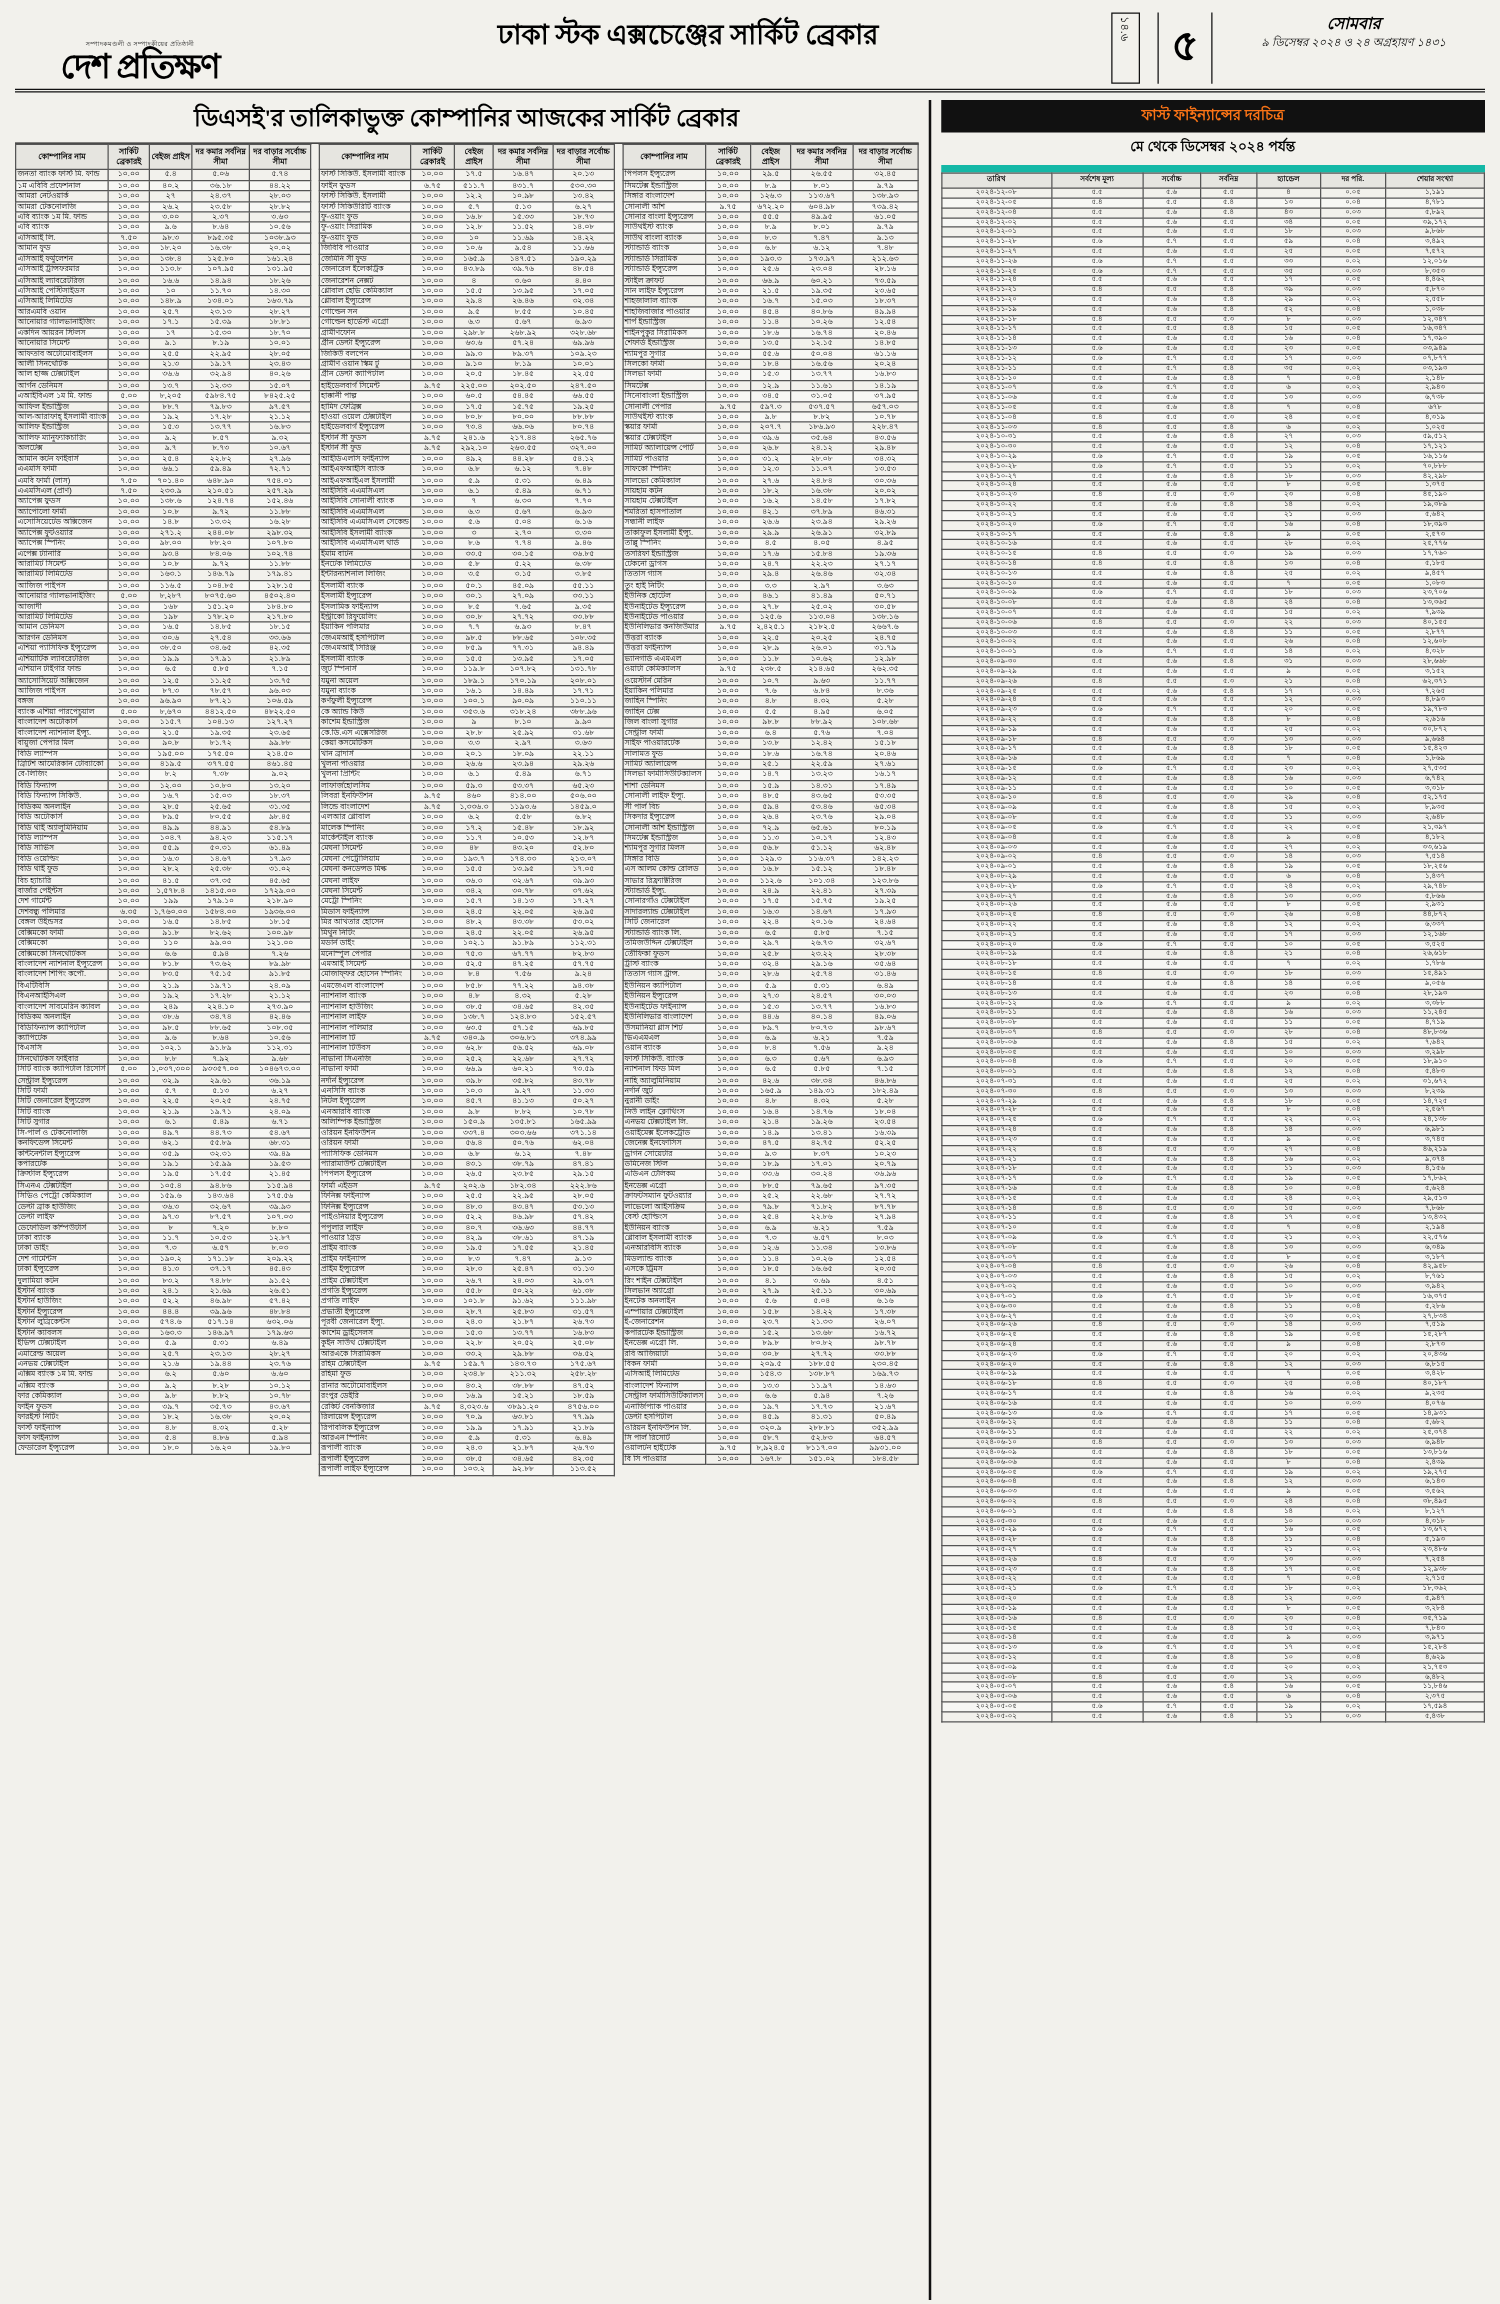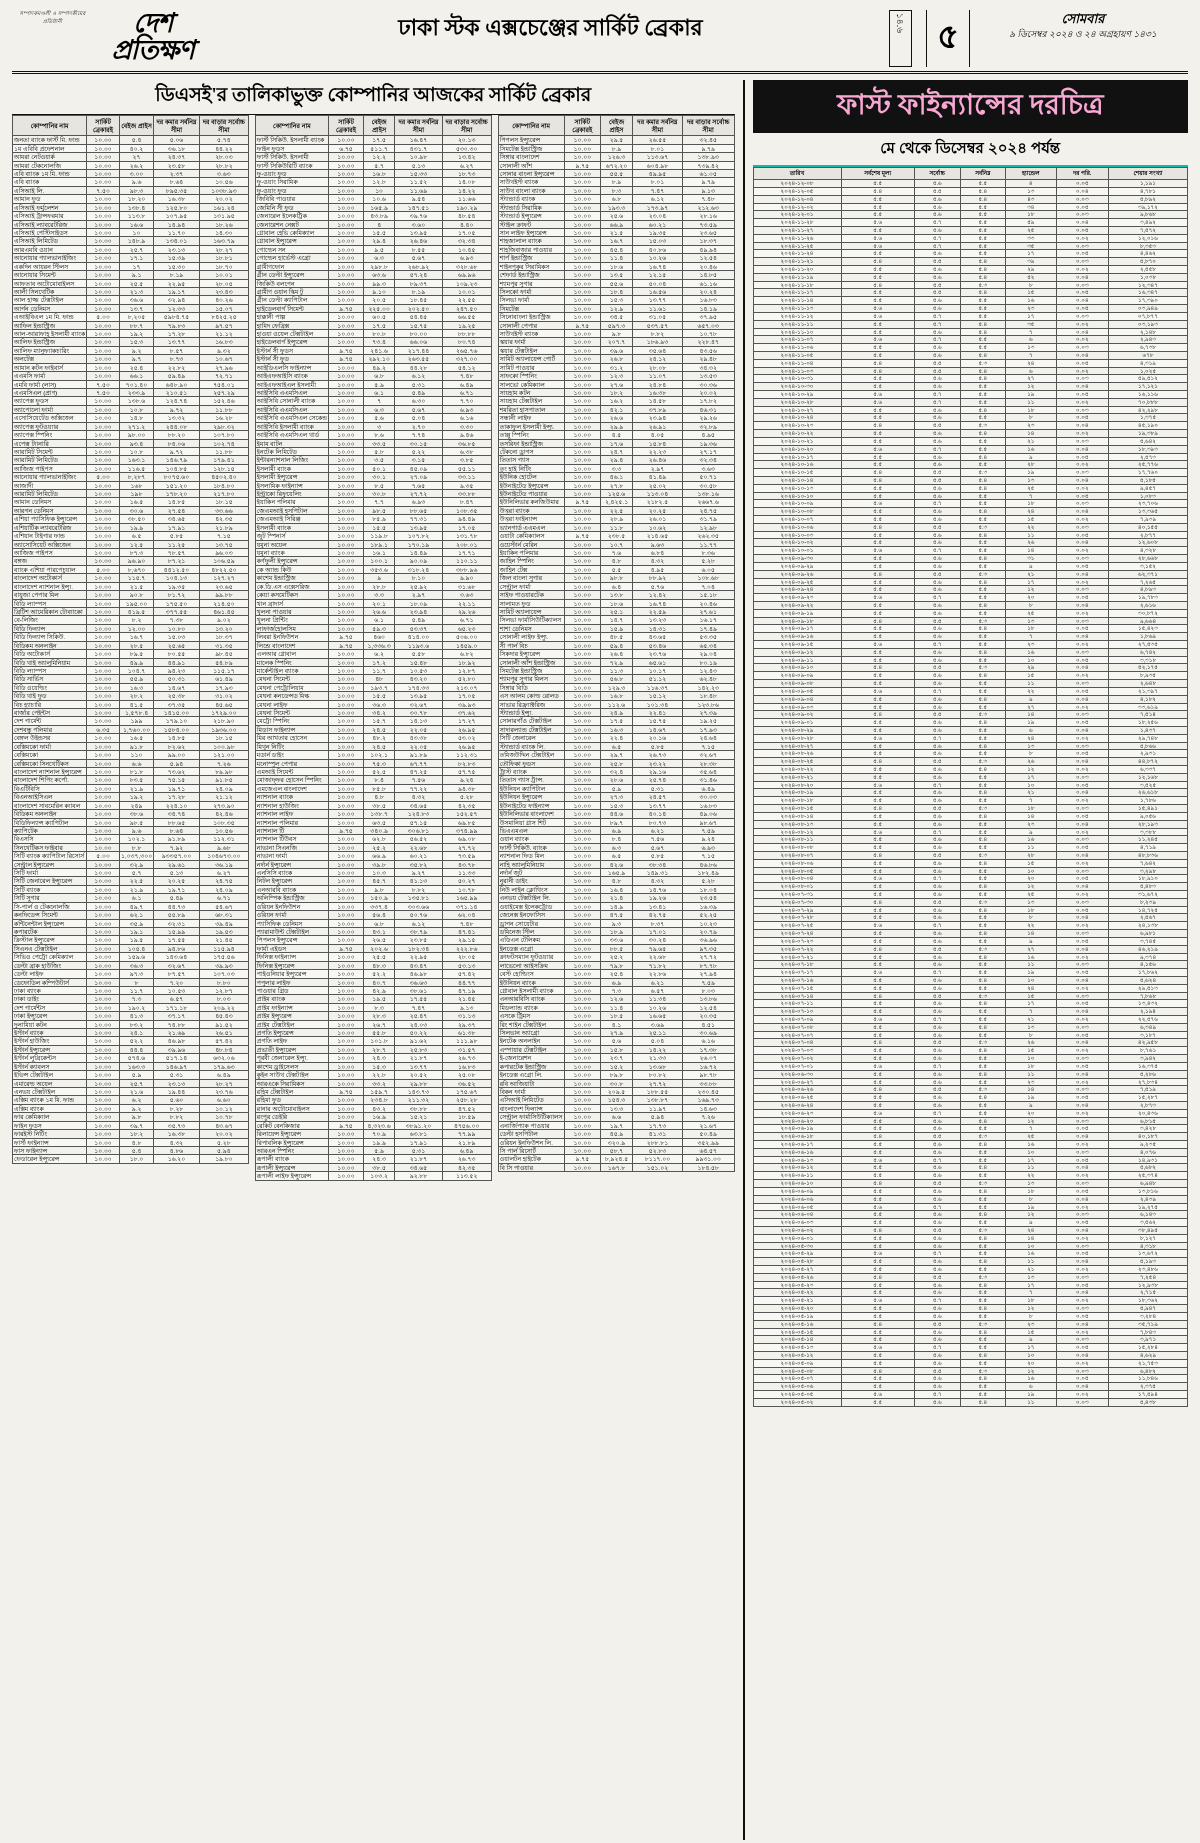--- a/index.html
+++ b/index.html
@@ -4,21 +4,21 @@
 <style>
   html,body{margin:0;padding:0;background:#efefe9;}
   body{font-family:"Liberation Sans", sans-serif;}
   #page{
     width:1200px;height:1843px;background:#f2f1ec;box-sizing:border-box;
     padding:10px 12px;position:relative;overflow:hidden;
   }
   .masthead{
     display:flex;align-items:stretch;border-bottom:3px double #111;padding-bottom:4px;
   }
-  .mast-left{width:200px;display:flex;flex-direction:row;justify-content:flex-end;font-style:italic;}
+  .mast-left{width:200px;display:flex;flex-direction:column;justify-content:flex-end;}
   .mast-kicker{font-size:5px;text-align:center;letter-spacing:.3px;color:#222;}
   .mast-logo{
     font-size:27px;font-weight:bold;text-align:center;line-height:1;
     font-family:"Liberation Serif", serif;letter-spacing:-1px;
   }
   .mast-center{flex:1;display:flex;align-items:flex-start;justify-content:center;}
   .mast-title{font-size:22px;font-weight:bold;font-family:"Liberation Serif", serif;}
   .mast-badge{
     border:1px solid #111;font-size:9px;padding:2px 3px;margin-right:6px;
     writing-mode:vertical-rl;text-orientation:mixed;
@@ -48,24 +48,24 @@
   table{border-collapse:collapse;width:100%;font-size:6.1px;}
   th,td{border:.5px solid #555;padding:0 1px;line-height:1.22;}
   thead th{
     font-size:6.3px;font-weight:bold;text-align:center;background:#e6e5e0;
     padding:2px 1px;
   }
   td.name{text-align:left;white-space:nowrap;overflow:hidden;}
   td.num{text-align:center;}
   .right-head{
     text-align:center;font-family:"Liberation Serif", serif;font-weight:bold;
-    font-size:28px;background:#111;color:#f9a8d4;padding:3px 0;
+    font-size:12px;background:#111;color:#f97316;padding:3px 0;
   }
   .right-sub{
-    text-align:center;font-size:15px;font-weight:bold;border-bottom:2px solid #14b8a6;
+    text-align:center;font-size:11px;font-weight:bold;border-bottom:6px solid #14b8a6;
     padding:3px 0 4px;
   }
   table.rt{font-size:5.6px;}
   table.rt thead th{font-size:5.8px;}
   table.rt td{text-align:center;}
   .zebra tr:nth-child(even) td{background:#f7f7f4;}
 </style>
 </head>
 <body>
 

